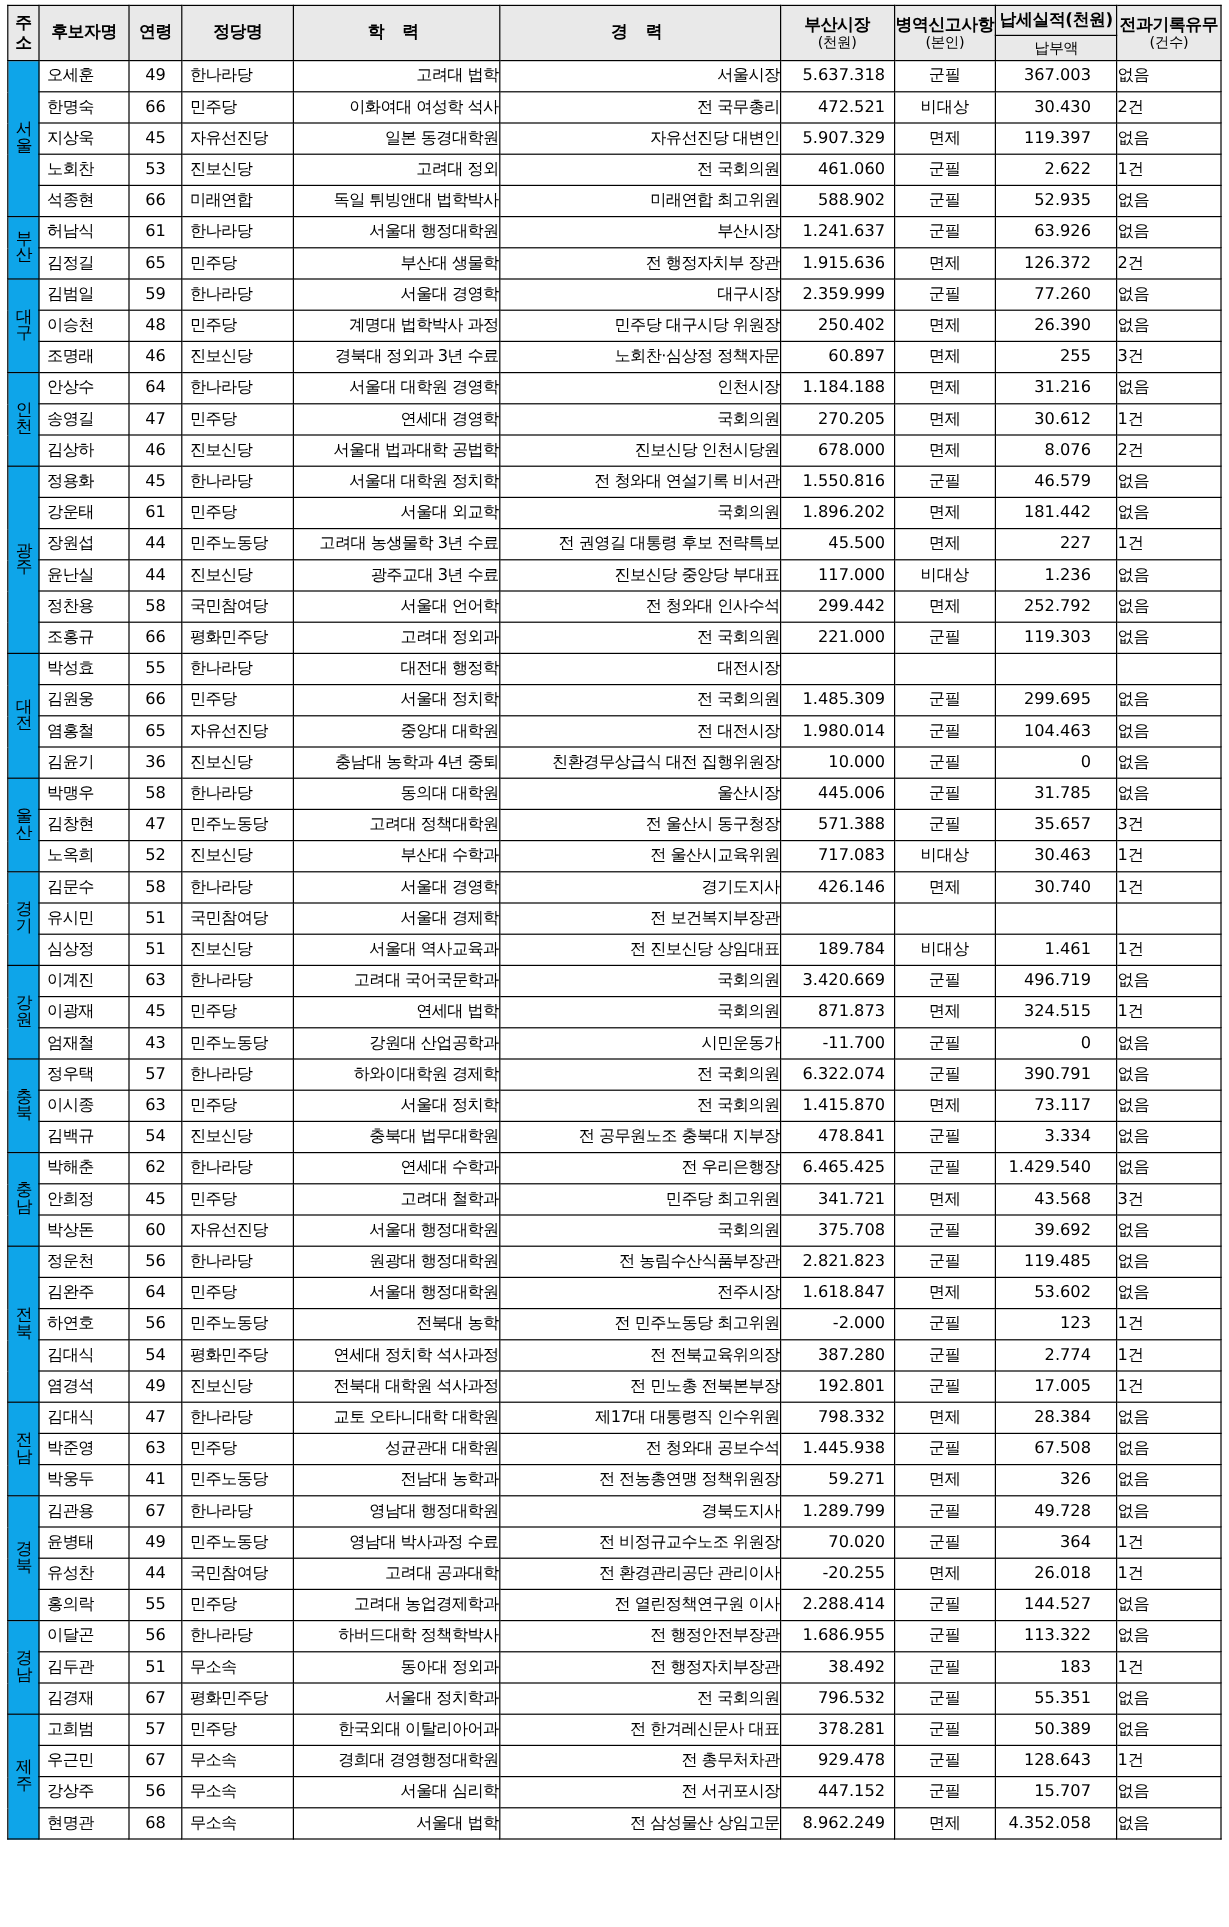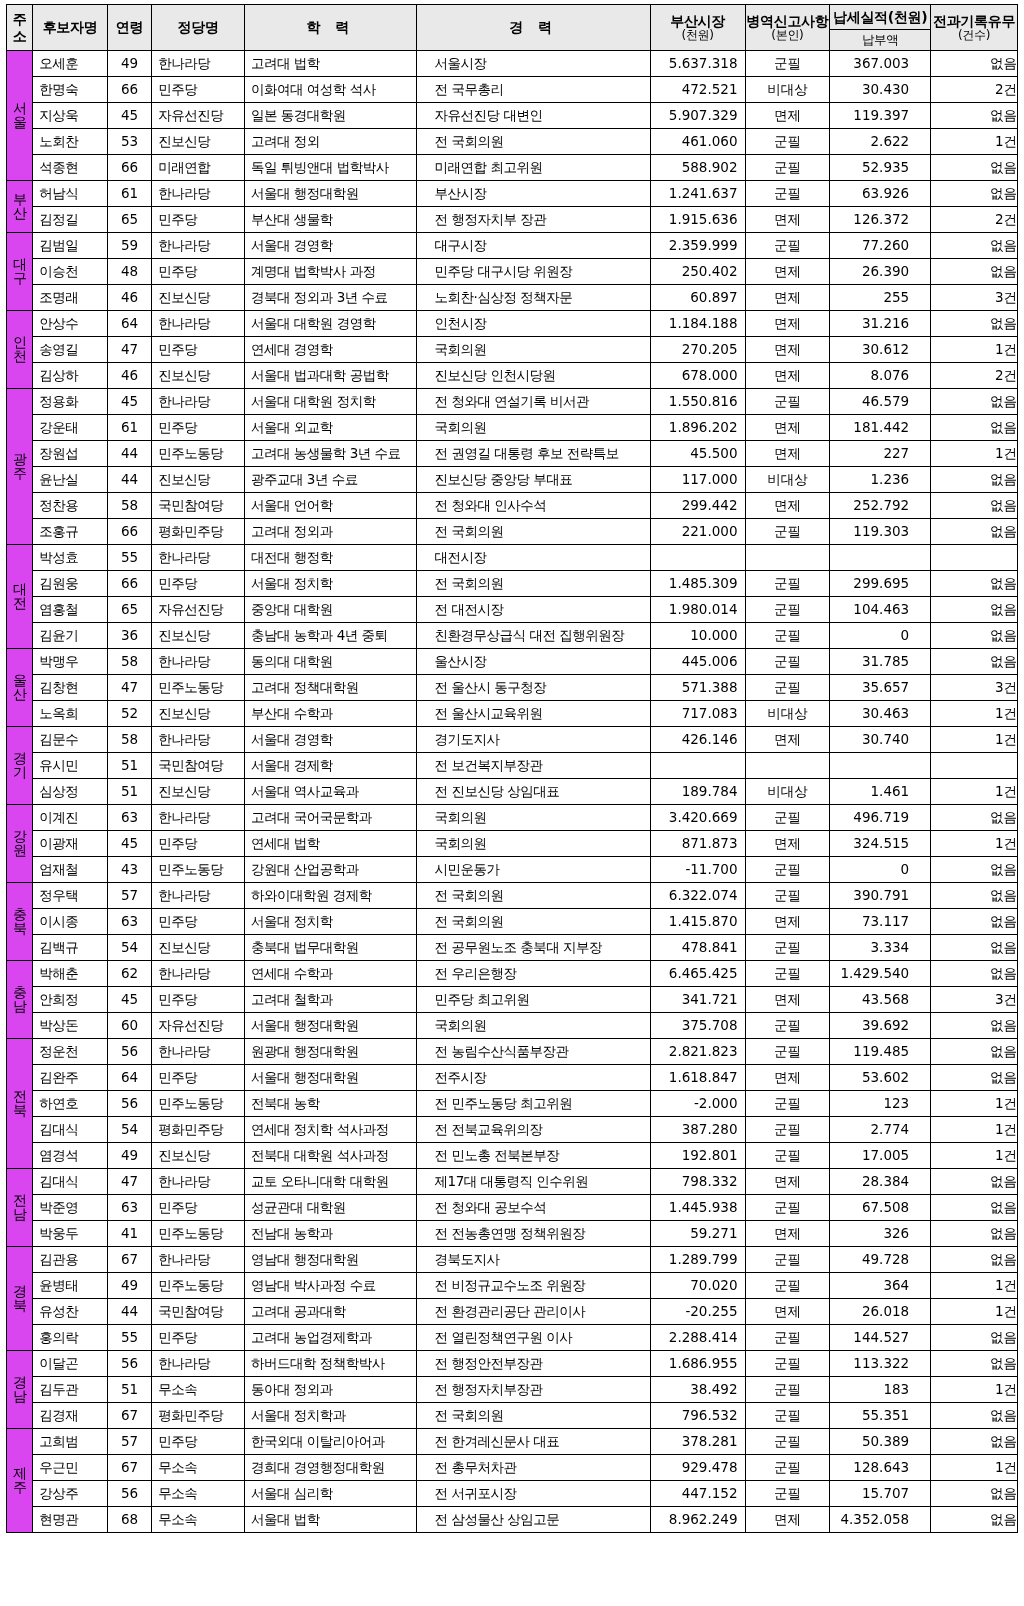--- a/index.html
+++ b/index.html
@@ -2,31 +2,31 @@
 <html><head>
 <meta charset="utf-8">
 <style>
   html,body{margin:0;padding:0;background:#ffffff;}
   body{font-family:"DejaVu Sans","Liberation Sans",sans-serif;}
   #wrap{width:1024px;min-height:1606px;background:#fff;box-sizing:border-box;padding:4px 6px 6px 6px;}
   table{border-collapse:collapse;width:1012px;table-layout:fixed;border-radius:21px;}
   th,td{border:1px solid #000;font-size:13.5px;color:#000;padding:0;height:25px;line-height:1.15;background:#fff;}
   thead th{background:#e9e9e9;font-weight:bold;text-align:center;vertical-align:middle;font-size:14px;letter-spacing:-0.3px;}
   thead th.spread{letter-spacing:5px;}
-  .region{width:26px;text-align:center;vertical-align:middle;font-weight:normal;font-size:14px;letter-spacing:-1px;background:#d946ef;}
+  .region{width:26px;text-align:center;vertical-align:middle;font-weight:normal;font-size:14px;letter-spacing:-1px;background:#0ea5e9;}
   .region span{display:inline-block;line-height:1.05;}
   td.name{width:74px;padding-left:6px;text-align:left;letter-spacing:-0.5px;}
   td.age{width:44px;text-align:center;}
   td.party{width:92px;padding-left:6px;text-align:left;letter-spacing:-0.5px;}
-  td.edu{width:170px;padding-left:6px;text-align:left;letter-spacing:-0.5px;}
-  td.career{width:232px;padding-left:18px;text-align:left;letter-spacing:-0.5px;}
+  td.edu{width:170px;padding-left:6px;text-align:right;letter-spacing:-0.5px;}
+  td.career{width:232px;padding-left:18px;text-align:right;letter-spacing:-0.5px;}
   td.asset{width:94px;text-align:right;padding-right:7px;}
   td.military{width:84px;text-align:center;}
   td.tax{width:100px;text-align:right;padding-right:21px;}
-  td.crime{width:86px;text-align:right;}
+  td.crime{width:86px;text-align:left;}
   th.w-name{width:74px;}th.w-age{width:44px;}th.w-party{width:92px;}
   th.w-edu{width:170px;}th.w-career{width:232px;}th.w-asset{width:94px;}
   th.w-mil{width:84px;}th.w-tax{width:100px;}th.w-crime{width:86px;}
   th.w-region{width:26px;}
   .hdr-sub{font-size:12.5px;font-weight:normal;}
   th .small{font-size:12px;font-weight:normal;display:block;}
   .tax-head-top{height:24px;}
   .tax-head-bot{height:20px;}
 </style>
 </head>

